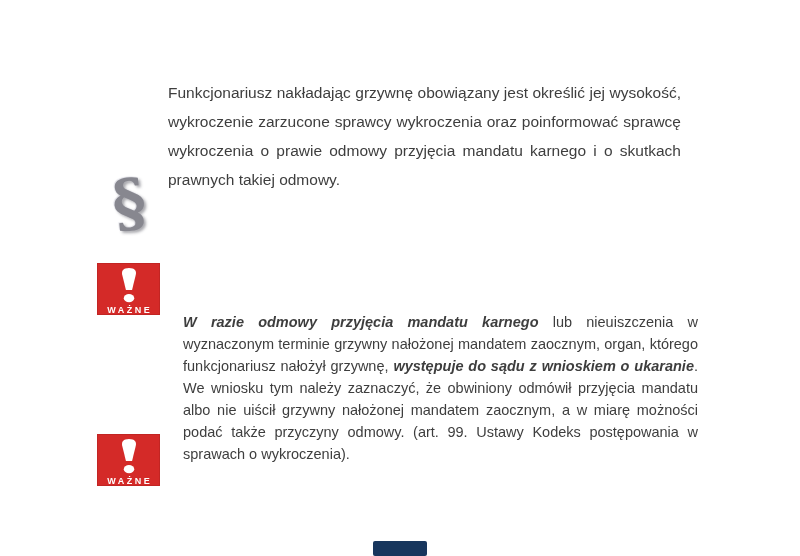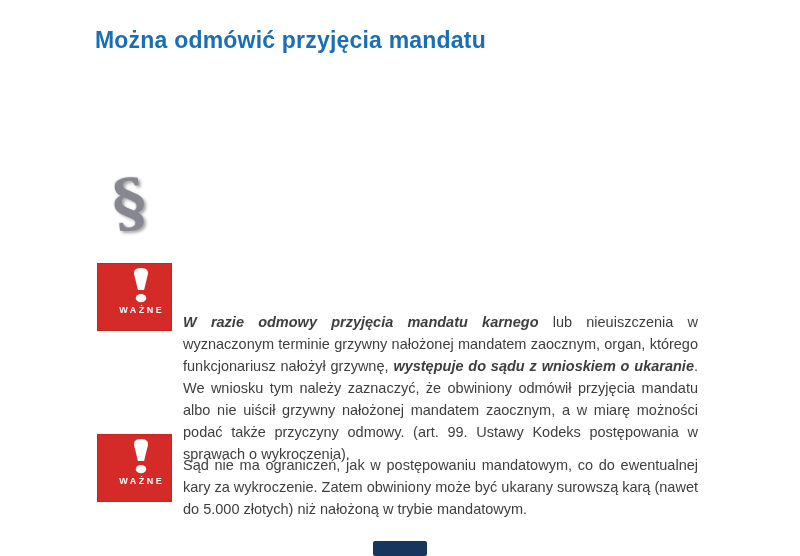--- a/index.html
+++ b/index.html
@@ -47,28 +47,27 @@
     font-size: 64px;
     font-weight: bold;
     color: #87878f;
     text-shadow: 2px 2px 3px rgba(60,60,70,0.45), -1px -1px 1px #e2e2e8;
     transform: rotate(-6deg);
     user-select: none;
   }
   .warn-badge {
     position: absolute;
     width: 63px;
-    height: 68px;
+    height: 52px;
     background: #d42a28;
     display: flex;
     flex-direction: column;
     align-items: center;
     justify-content: flex-start;
     box-shadow: 0 0 0 1px #c22523 inset;
-    padding-left: 12px;
   }
   .warn-badge.first { left: 97px; top: 263px; }
   .warn-badge.second { left: 97px; top: 434px; }
   .warn-excl {
     width: 22px;
     height: 36px;
     margin-top: 5px;
     flex: 0 0 auto;
   }
   .warn-label {
@@ -98,22 +97,22 @@
     height: 15px;
     background: #17365d;
     border-radius: 2px;
   }
 </style>
 </head>
 <body>
 
 <div class="page">
 
-  <h1 class="page-title">Można odmówić przyjęcia mandatu</h1>
 
+  <p class="intro-paragraph">Funkcjonariusz nakładając grzywnę obowiązany jest określić jej wysokość, wykroczenie zarzucone sprawcy wykroczenia oraz poinformować sprawcę wykroczenia o prawie odmowy przyjęcia mandatu karnego i o skutkach prawnych takiej odmowy.</p>
 
   <div class="section-symbol">§</div>
 
   <div class="warn-badge first">
     <svg class="warn-excl" viewBox="0 0 24 40">
       <path d="M12 0 C5.5 0 3.6 3.2 4.4 7.2 L8.6 24.5 L15.4 24.5 L19.6 7.2 C20.4 3.2 18.5 0 12 0 Z" fill="#ffffff"></path>
       <ellipse cx="12" cy="33.5" rx="5.8" ry="4.6" fill="#ffffff"></ellipse>
     </svg>
     <div class="warn-label">WAŻNE</div>
   </div>
@@ -121,17 +120,16 @@
   <p class="warn-paragraph first"><span class="b">W razie odmowy przyjęcia mandatu karnego</span><span> lub nieuiszczenia w wyznaczonym terminie grzywny nałożonej mandatem zaocznym, organ, którego funkcjonariusz nałożył grzywnę, </span><span class="b">występuje do sądu z wnioskiem o ukaranie</span><span>. We wniosku tym należy zaznaczyć, że obwiniony odmówił przyjęcia mandatu albo nie uiścił grzywny nałożonej mandatem zaocznym, a w miarę możności podać także przyczyny odmowy. (art. 99. Ustawy Kodeks postępowania w sprawach o wykroczenia).</span></p>
 
   <div class="warn-badge second">
     <svg class="warn-excl" viewBox="0 0 24 40">
       <path d="M12 0 C5.5 0 3.6 3.2 4.4 7.2 L8.6 24.5 L15.4 24.5 L19.6 7.2 C20.4 3.2 18.5 0 12 0 Z" fill="#ffffff"></path>
       <ellipse cx="12" cy="33.5" rx="5.8" ry="4.6" fill="#ffffff"></ellipse>
     </svg>
     <div class="warn-label">WAŻNE</div>
   </div>
 
-  <p class="warn-paragraph second"><span>Sąd nie ma ograniczeń, jak w postępowaniu mandatowym, co do ewentualnej kary za wykroczenie. Zatem obwiniony może być ukarany surowszą karą (nawet do 5.000 złotych) niż nałożoną w trybie mandatowym.</span></p>
 
   <div class="footer-marker"></div>
 
 </div>
 
 </body></html>

